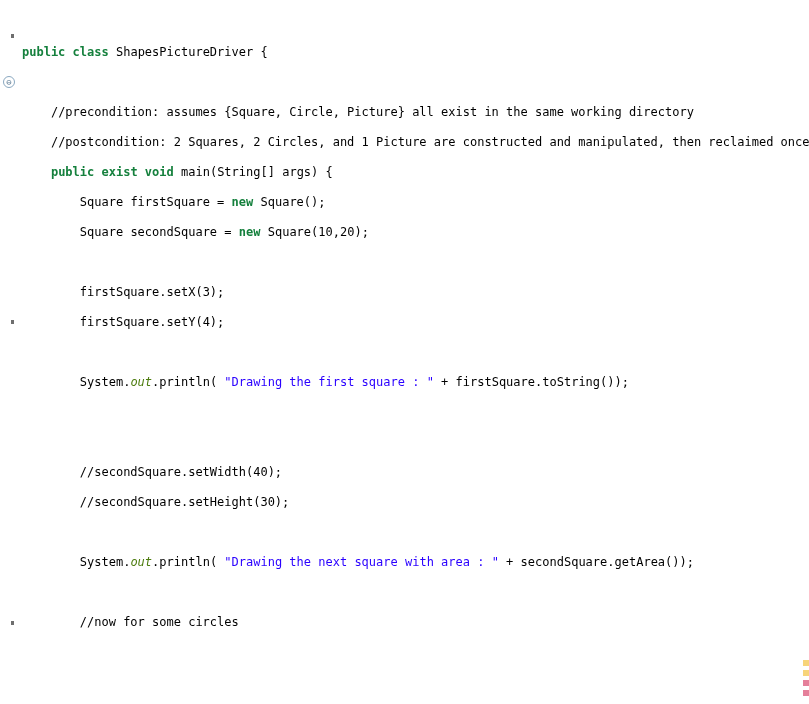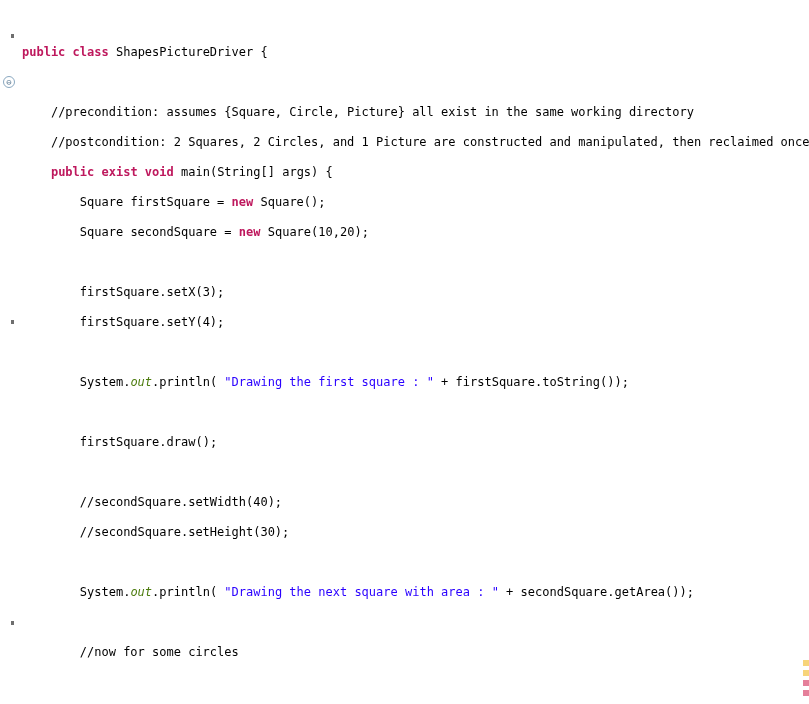--- a/index.html
+++ b/index.html
@@ -33,21 +33,21 @@
     font-size: 9px;
   }
   .code-area {
     position: absolute;
     left: 18px;
     top: 0;
     width: 791px;
     white-space: pre;
   }
   .line { height: 15px; padding-left: 4px; }
-  .kw { color: #be185d; font-weight: bold; }
+  .kw { color: #15803d; font-weight: bold; }
   .comment { color: #000000; }
   .str { color: #2a00ff; }
   .field { color: #4d7c0f; font-style: italic; }
   .marker {
     position: absolute;
     right: 0;
     width: 6px;
     height: 6px;
   }
   .tick {
@@ -81,21 +81,20 @@
 <div class="line">    <span class="comment">//postcondition: 2 Squares, 2 Circles, and 1 Picture are constructed and manipulated, then reclaimed once mai</span></div>
 <div class="line">    <span class="kw">public</span> <span class="kw">exist</span> <span class="kw">void</span> <span>main</span>(<span>String</span><span>[]</span> <span>args</span>) <span>{</span></div>
 <div class="line">        <span>Square</span> <span>firstSquare</span> = <span class="kw">new</span> <span>Square</span><span>()</span>;</div>
 <div class="line">        <span>Square</span> <span>secondSquare</span> = <span class="kw">new</span> <span>Square</span><span>(10,20)</span>;</div>
 <div class="line"></div>
 <div class="line">        <span>firstSquare</span>.<span>setX</span><span>(3)</span>;</div>
 <div class="line">        <span>firstSquare</span>.<span>setY</span><span>(4)</span>;</div>
 <div class="line"></div>
 <div class="line">        <span>System</span>.<span class="field">out</span>.<span>println</span>( <span class="str">"Drawing the first square : "</span> + <span>firstSquare</span>.<span>toString</span><span>()</span>);</div>
 <div class="line"></div>
-<div class="line">        <span>firstSquare</span>.<span>draw</span><span>()</span>;</div>
 <div class="line"></div>
 <div class="line">        <span class="comment">//secondSquare.setWidth(40);</span></div>
 <div class="line">        <span class="comment">//secondSquare.setHeight(30);</span></div>
 <div class="line"></div>
 <div class="line">        <span>System</span>.<span class="field">out</span>.<span>println</span>( <span class="str">"Drawing the next square with area : "</span> + <span>secondSquare</span>.<span>getArea</span><span>()</span>);</div>
 <div class="line"></div>
 <div class="line">        <span class="comment">//now for some circles</span></div>
 
 
 

